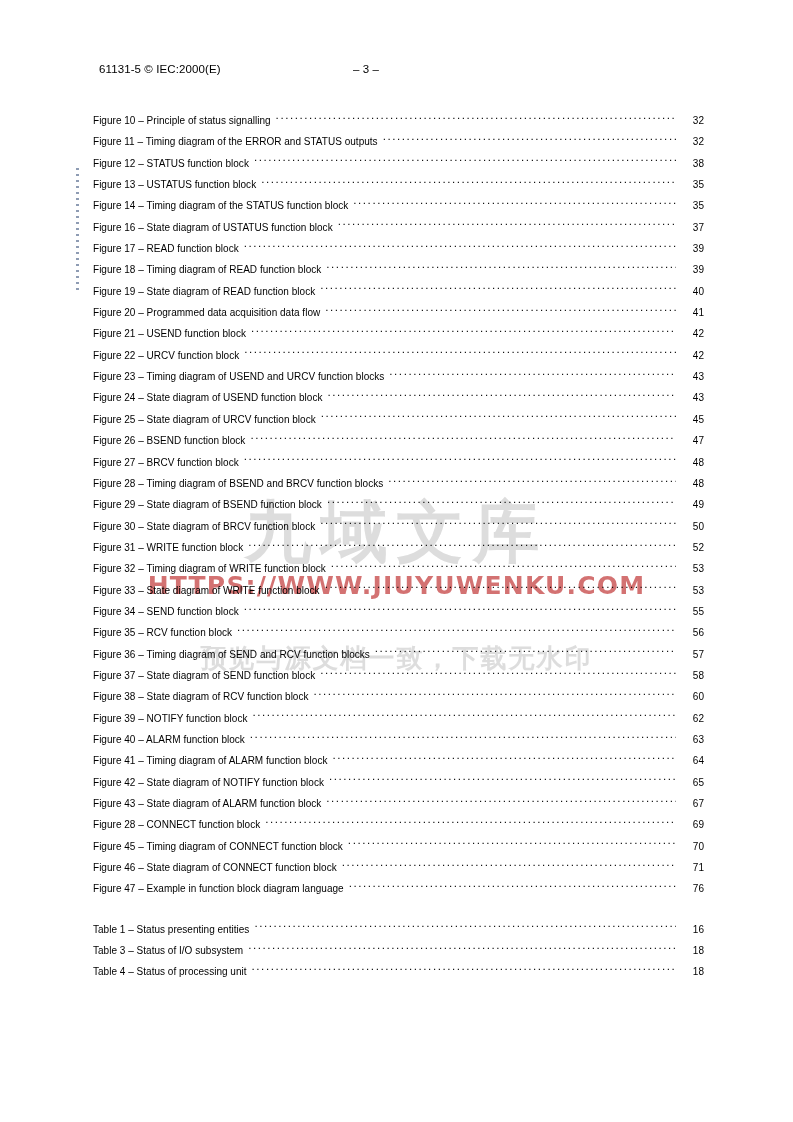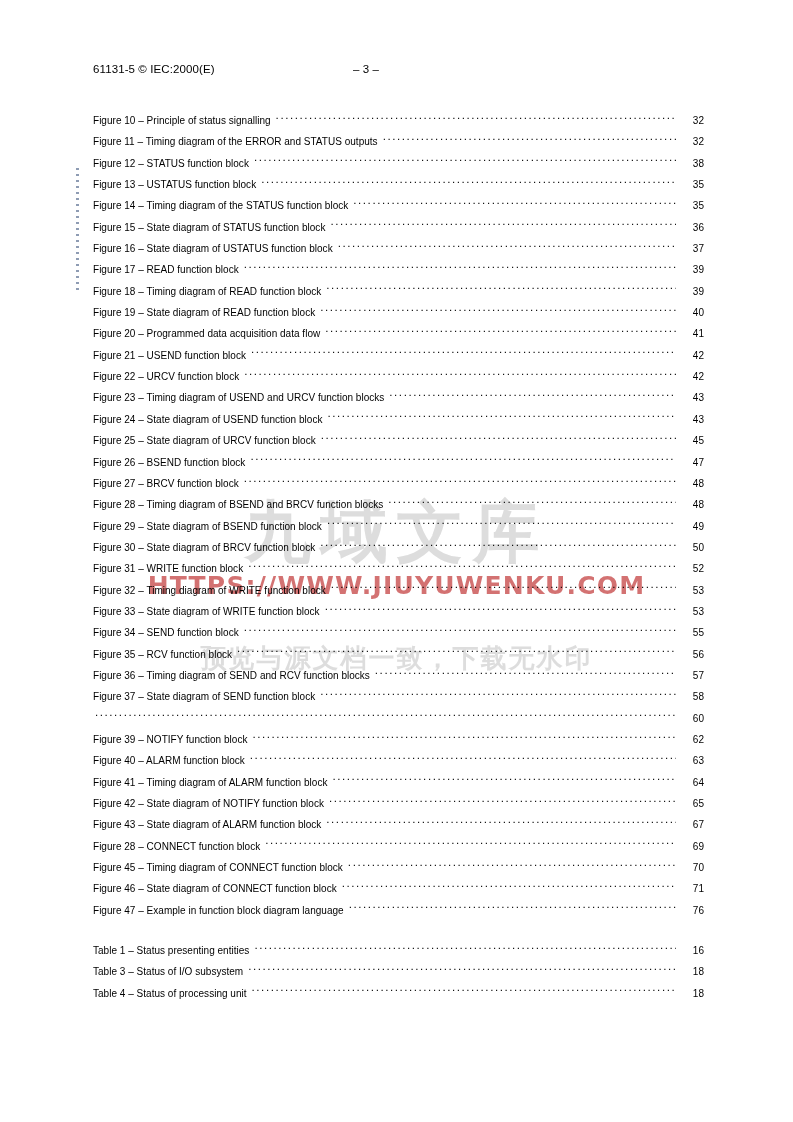--- a/index.html
+++ b/index.html
@@ -24,21 +24,21 @@
     position: absolute;
     top: 63px;
     left: 93px;
     width: 610px;
     height: 16px;
     font-size: 11.5px;
     letter-spacing: 0.1px;
   }
   .header-left {
     position: absolute;
-    left: 0;
+    left: 6px;
     top: 0;
     white-space: nowrap;
   }
   .header-folio {
     position: absolute;
     left: 260px;
     top: 0;
     white-space: nowrap;
     font-size: 11.5px;
   }
@@ -212,25 +212,20 @@
           <span class="toc-title">Figure 13 – USTATUS function block</span>
           <span class="toc-leader"></span>
           <span class="toc-page">35</span>
         </div>
         <div class="toc-entry">
           <span class="toc-title">Figure 14 – Timing diagram of the STATUS function block</span>
           <span class="toc-leader"></span>
           <span class="toc-page">35</span>
         </div>
         <div class="toc-entry">
-          <span class="toc-title">Figure 15 – State diagram of STATUS function block</span>
-          <span class="toc-leader"></span>
-          <span class="toc-page">36</span>
-        </div>
-        <div class="toc-entry">
           <span class="toc-title">Figure 16 – State diagram of USTATUS function block</span>
           <span class="toc-leader"></span>
           <span class="toc-page">37</span>
         </div>
         <div class="toc-entry">
           <span class="toc-title">Figure 17 – READ function block</span>
           <span class="toc-leader"></span>
           <span class="toc-page">39</span>
         </div>
         <div class="toc-entry">
@@ -327,20 +322,21 @@
           <span class="toc-title">Figure 36 – Timing diagram of SEND and RCV function blocks</span>
           <span class="toc-leader"></span>
           <span class="toc-page">57</span>
         </div>
         <div class="toc-entry">
           <span class="toc-title">Figure 37 – State diagram of SEND function block</span>
           <span class="toc-leader"></span>
           <span class="toc-page">58</span>
         </div>
         <div class="toc-entry">
+          <span class="toc-title">Figure 38 – State diagram of RCV function block</span>
           <span class="toc-leader"></span>
           <span class="toc-page">60</span>
         </div>
         <div class="toc-entry">
           <span class="toc-title">Figure 39 – NOTIFY function block</span>
           <span class="toc-leader"></span>
           <span class="toc-page">62</span>
         </div>
         <div class="toc-entry">
           <span class="toc-title">Figure 40 – ALARM function block</span>

